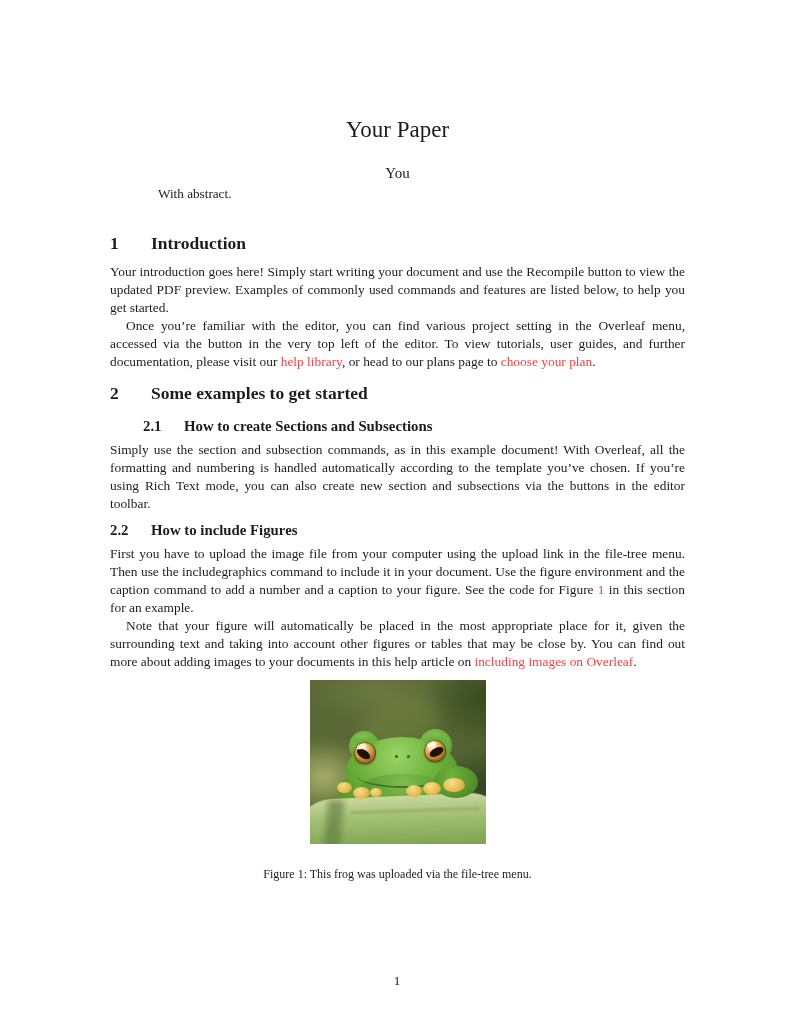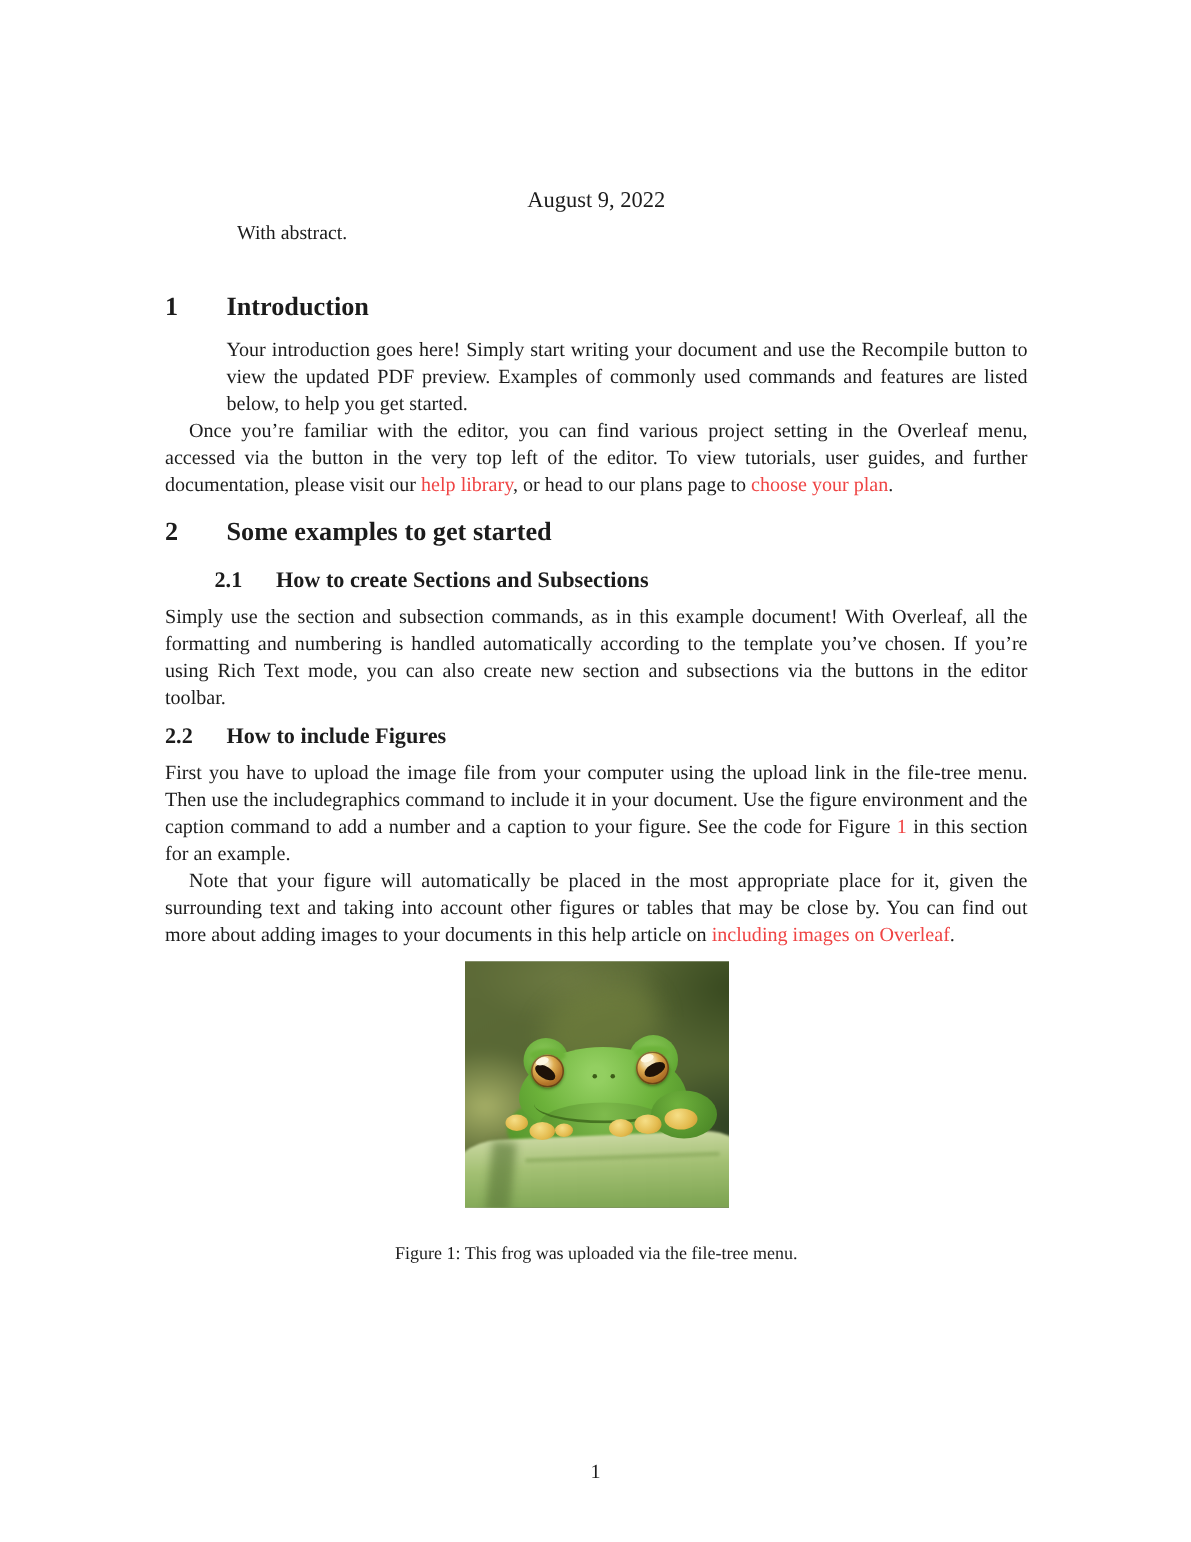--- a/index.html
+++ b/index.html
@@ -29,21 +29,21 @@
   h2.sec.s1{margin-top:27px;}
   h2.sec.s2{margin-top:9px;}
   h3.subsec{font-size:14.8px;line-height:20px;font-weight:bold;margin:0;}
   h3.subsec.s21{margin-top:10px;margin-left:33px;}
   h3.subsec.s22{margin-top:7px;}
   .secnum{display:inline-block;min-width:41px;}
   p.body{
     font-size:13.4px;line-height:18px;margin:0;
     text-align:justify;
   }
-  p.body.first{margin-top:7px;margin-left:41px;}
+  p.body.first{margin-top:7px;}
   p.body.after-h3{margin-top:5px;}
   p.body.indent{text-indent:16px;}
   a.doclink{color:#ef4444;text-decoration:none;cursor:pointer;}
   .figure-block{margin-top:9px;}
   .figure-image{
     position:relative;width:176px;height:164px;
     margin:0 auto;overflow:hidden;background:#57663a;
   }
   .figure-image *{position:absolute;}
   .fg-bg{
@@ -147,21 +147,22 @@
     position:absolute;left:0;right:0;top:973px;
     text-align:center;font-size:13.4px;
   }
 </style>
 </head>
 <body>
 
 <div class="page">
   <div class="content">
 
-    <div class="date">August 9, 2022</div>
+    <h1 class="title">Your Paper</h1>
+    <div class="author">You</div>
 
     <p class="abs-body">With abstract.</p>
 
     <h2 class="sec s1"><span class="secnum">1</span><span>Introduction</span></h2>
 
     <p class="body first">Your introduction goes here! Simply start writing your document and use the Recompile button to view the updated PDF preview. Examples of commonly used commands and features are listed below, to help you get started.</p>
 
     <p class="body indent"><span>Once you’re familiar with the editor, you can find various project setting in the Overleaf menu, accessed via the button in the very top left of the editor. To view tutorials, user guides, and further documentation, please visit our </span><a class="doclink">help library</a><span>, or head to our plans page to </span><a class="doclink">choose your plan</a><span>.</span></p>
 
     <h2 class="sec s2"><span class="secnum">2</span><span>Some examples to get started</span></h2>

